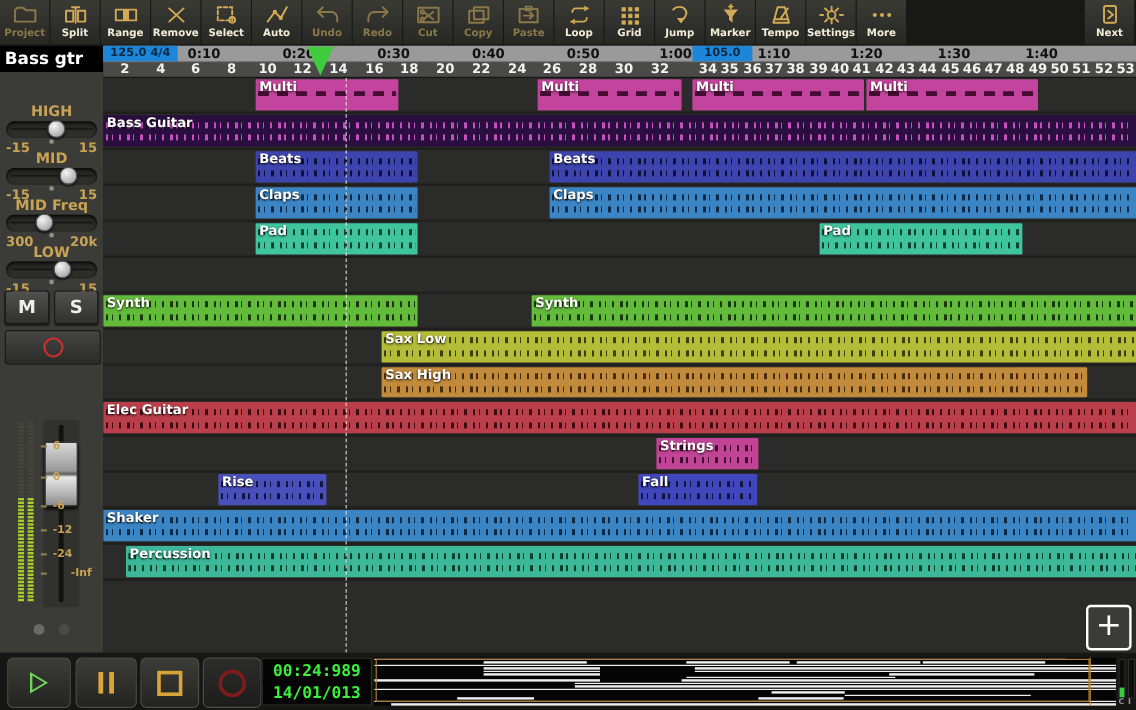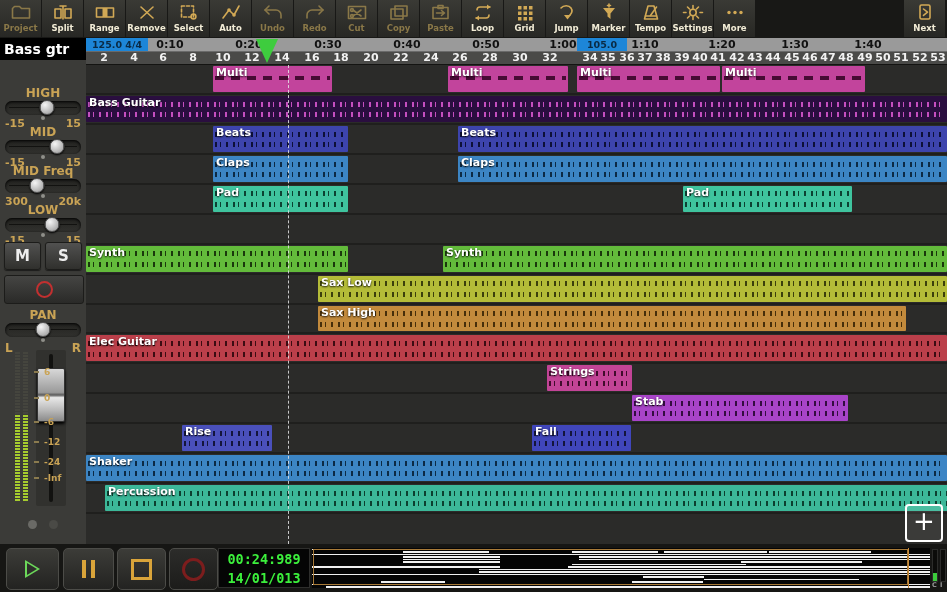--- a/index.html
+++ b/index.html
@@ -342,31 +342,20 @@
           </div>
         </div>
       </div>
     <div id="ms-row">
       <div class="chanbtn">M</div>
       <div class="chanbtn">S</div>
     </div>
     <div id="rec-btn">
         <span class="ring"></span>
       </div>
-    <div id="pan-unit">
-      <div class="eq-label gold">PAN</div>
-      <div class="groove">
-          <span class="thumb" id="pan-thumb" style="left: 50%;"></span>
-        </div>
-      <div class="cdot"></div>
-      <div id="pan-lr" class="gold">
-        <span>L</span>
-        <span>R</span>
-      </div>
-    </div>
     <div id="meterfader">
       <div id="led-meter">
         <div class="ledcol">
             <i class="seg"></i>
             <i class="seg"></i>
             <i class="seg"></i>
             <i class="seg"></i>
             <i class="seg"></i>
             <i class="seg"></i>
             <i class="seg"></i>
@@ -476,21 +465,21 @@
           <span class="ftick" style="top: 22px;">6</span>
           <span class="fmark" style="top: 48px;"></span>
           <span class="ftick" style="top: 48px;">0</span>
           <span class="fmark" style="top: 72px;"></span>
           <span class="ftick" style="top: 72px;">-6</span>
           <span class="fmark" style="top: 92px;"></span>
           <span class="ftick" style="top: 92px;">-12</span>
           <span class="fmark" style="top: 112px;"></span>
           <span class="ftick" style="top: 112px;">-24</span>
           <span class="fmark" style="top: 128px;"></span>
-          <span class="ftick" style="top: 128px;">-Inf</span>
+          <span class="ftick" style="top: 128px; margin-left: 15px;">-Inf</span>
         </div>
     </div>
     <div id="dots">
         <i></i>
         <i class="dim"></i>
       </div>
   </div>
 
   <div id="timeline">
     <div id="ruler-time">
@@ -649,27 +638,20 @@
           </div>
         </div>
         <div class="trow" style="height: 29.9375px;">
           <div class="clip" style="left: 461px; width: 85px; background: rgb(194, 68, 150);">
             <span class="wv" style="top:22%;height:5px;background:repeating-linear-gradient(90deg,#400c2c 0 2px,transparent 2px 5px,#400c2c 5px 6px,transparent 6px 11px,#400c2c 11px 13px,transparent 13px 18px)"></span>
             <span class="wv" style="top:62%;height:5px;background:repeating-linear-gradient(90deg,#400c2c 0 2px,transparent 2px 5px,#400c2c 5px 6px,transparent 6px 11px,#400c2c 11px 13px,transparent 13px 18px)"></span>
             <span class="clabel">Strings</span>
           </div>
         </div>
         <div class="trow" style="height: 29.9375px;">
-          <div class="clip" style="left: 546px; width: 216px; background: rgb(168, 68, 200);">
-            <span class="wv" style="top:22%;height:5px;background:repeating-linear-gradient(90deg,#330c40 0 2px,transparent 2px 5px,#330c40 5px 6px,transparent 6px 11px,#330c40 11px 13px,transparent 13px 18px)"></span>
-            <span class="wv" style="top:62%;height:5px;background:repeating-linear-gradient(90deg,#330c40 0 2px,transparent 2px 5px,#330c40 5px 6px,transparent 6px 11px,#330c40 11px 13px,transparent 13px 18px)"></span>
-            <span class="clabel">Stab</span>
-          </div>
-        </div>
-        <div class="trow" style="height: 29.9375px;">
           <div class="clip" style="left: 96px; width: 90px; background: rgb(74, 80, 187);">
             <span class="wv" style="top:22%;height:5px;background:repeating-linear-gradient(90deg,#13153c 0 2px,transparent 2px 5px,#13153c 5px 6px,transparent 6px 11px,#13153c 11px 13px,transparent 13px 18px)"></span>
             <span class="wv" style="top:62%;height:5px;background:repeating-linear-gradient(90deg,#13153c 0 2px,transparent 2px 5px,#13153c 5px 6px,transparent 6px 11px,#13153c 11px 13px,transparent 13px 18px)"></span>
             <span class="clabel">Rise</span>
           </div>
           <div class="clip" style="left: 446px; width: 99px; background: rgb(64, 70, 187);">
             <span class="wv" style="top:22%;height:5px;background:repeating-linear-gradient(90deg,#13153c 0 2px,transparent 2px 5px,#13153c 5px 6px,transparent 6px 11px,#13153c 11px 13px,transparent 13px 18px)"></span>
             <span class="wv" style="top:62%;height:5px;background:repeating-linear-gradient(90deg,#13153c 0 2px,transparent 2px 5px,#13153c 5px 6px,transparent 6px 11px,#13153c 11px 13px,transparent 13px 18px)"></span>
             <span class="clabel">Fall</span>
           </div>

